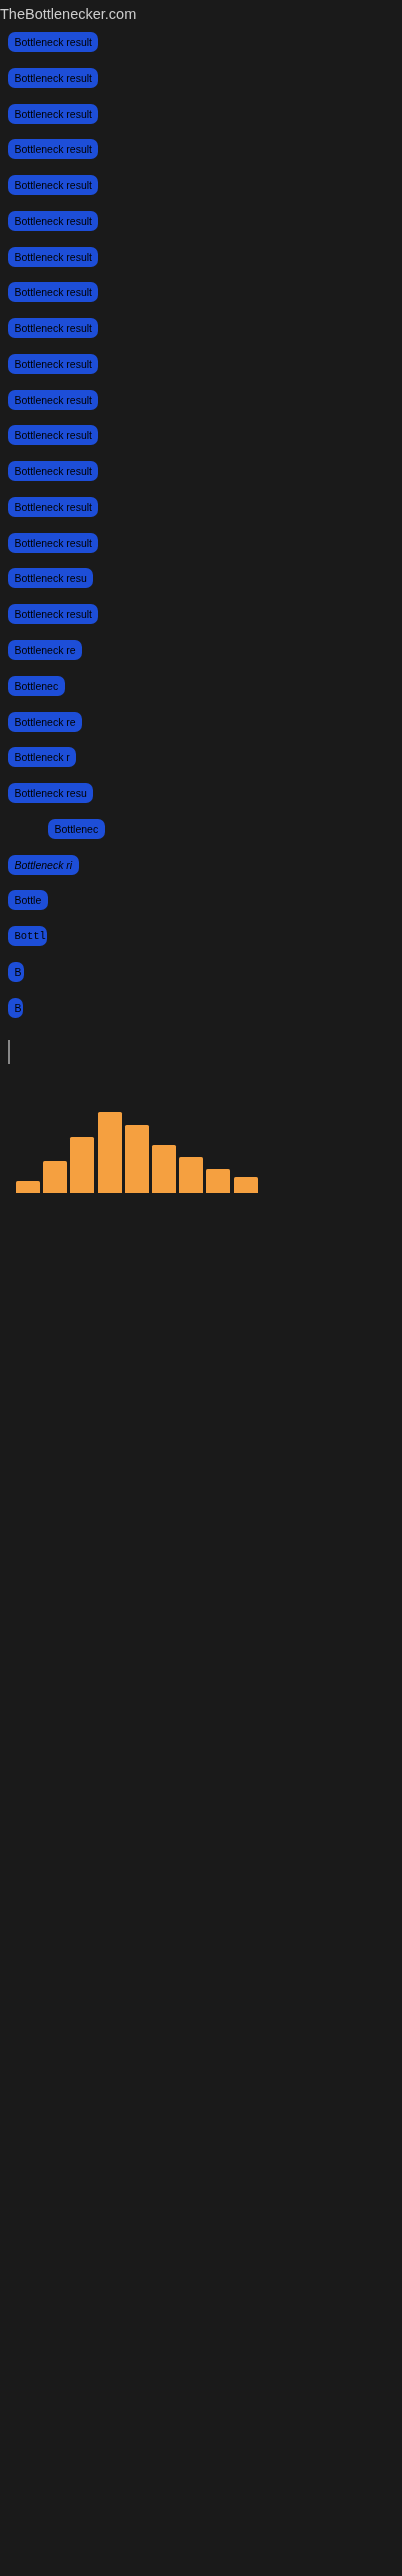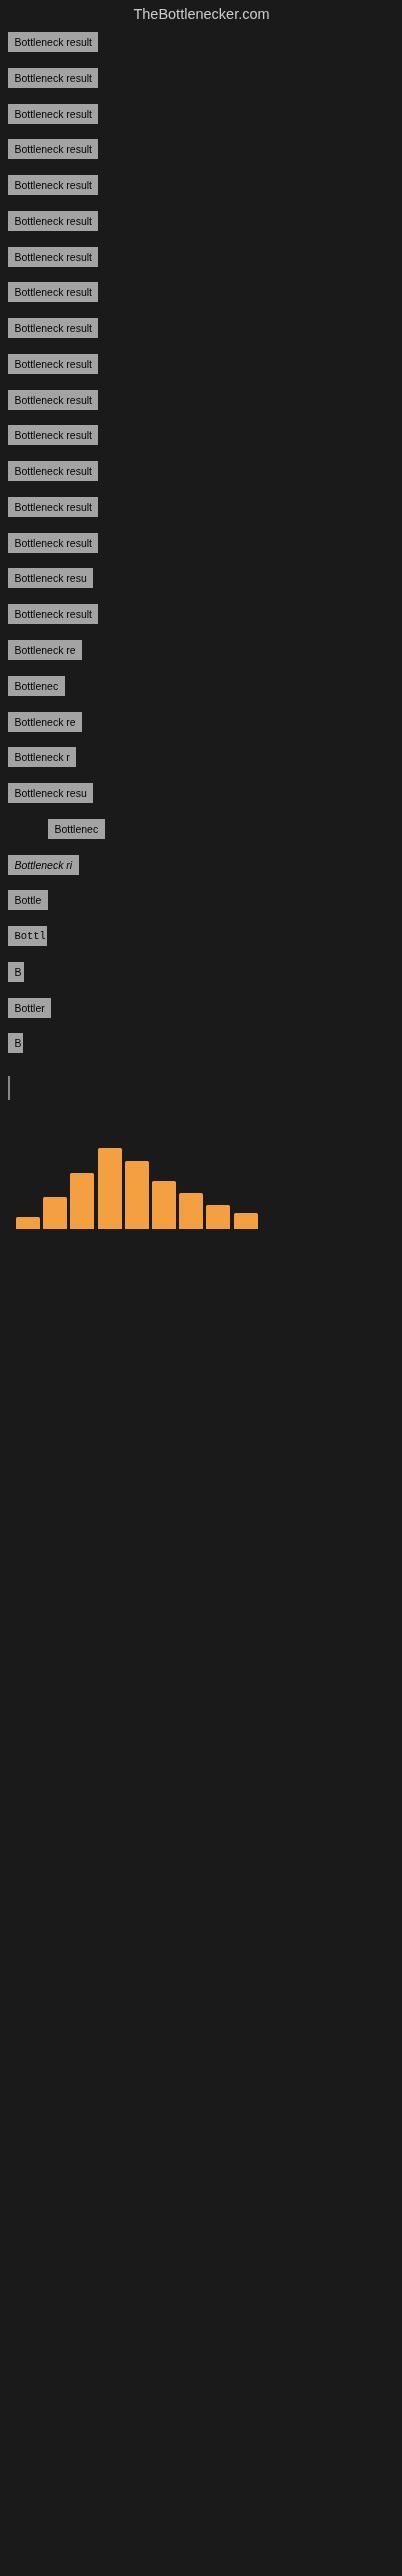--- a/index.html
+++ b/index.html
@@ -10,44 +10,43 @@
 
     body {
       width: 403px;
       min-height: 2576px;
       background-color: #1a1a1a;
       font-family: Arial, sans-serif;
       position: relative;
     }
 
     .site-title {
-      text-align: center;
       color: #cccccc;
       font-size: 14.5px;
       padding: 6.4px 0;
       background-color: #1a1a1a;
     }
 
     .items-container {
       padding: 0 8px;
     }
 
     .bottleneck-item {
       margin-bottom: 6.4px;
       padding: 3.2px 0;
     }
 
     .bottleneck-badge {
       display: inline-block;
-      background-color: #a3a3a3;
+      background-color: #1d4ed8;
       color: #000000;
       font-size: 10.5px;
       font-weight: normal;
       padding: 4px 6.4px;
-      border-radius: 0;
+      border-radius: 7px;
       white-space: nowrap;
       overflow: hidden;
     }
 
     .cursor-line {
       width: 1.6px;
       height: 24px;
       background-color: #888;
       margin: 16px 8px;
     }
@@ -97,21 +96,20 @@
     <div class="bottleneck-item"><span class="bottleneck-badge" style="max-width: 81px;">Bottleneck re</span></div>
     <div class="bottleneck-item"><span class="bottleneck-badge" style="max-width: 64px;">Bottlenec</span></div>
     <div class="bottleneck-item"><span class="bottleneck-badge" style="max-width: 81px;">Bottleneck re</span></div>
     <div class="bottleneck-item"><span class="bottleneck-badge" style="max-width: 72px;">Bottleneck r</span></div>
     <div class="bottleneck-item"><span class="bottleneck-badge" style="max-width: 89px;">Bottleneck resu</span></div>
     <div class="bottleneck-item"><span class="bottleneck-badge" style="max-width: 60px; margin-left: 40px;">Bottlenec</span></div>
     <div class="bottleneck-item"><span class="bottleneck-badge" style="max-width: 76px; font-style: italic;">Bottleneck ri</span></div>
     <div class="bottleneck-item"><span class="bottleneck-badge" style="max-width: 44px;">Bottle</span></div>
     <div class="bottleneck-item"><span class="bottleneck-badge" style="max-width: 39px; font-family: Liberation Mono, monospace;">Bottl</span></div>
     <div class="bottleneck-item"><span class="bottleneck-badge" style="max-width: 16px;">B</span></div>
-    <div class="bottleneck-item"><span class="bottleneck-badge" style="max-width: 48px;">Bottler</span></div>
     <div class="bottleneck-item"><span class="bottleneck-badge" style="max-width: 14.5px;">B</span></div>
   </div>
 
 <div class="cursor-line"></div>
 
 <div class="bottom-chart-area">
   <div class="chart-bar-container">
   <div class="chart-bar" style="height: 12px;"></div>
       <div class="chart-bar" style="height: 32px;"></div>
       <div class="chart-bar" style="height: 56px;"></div>

